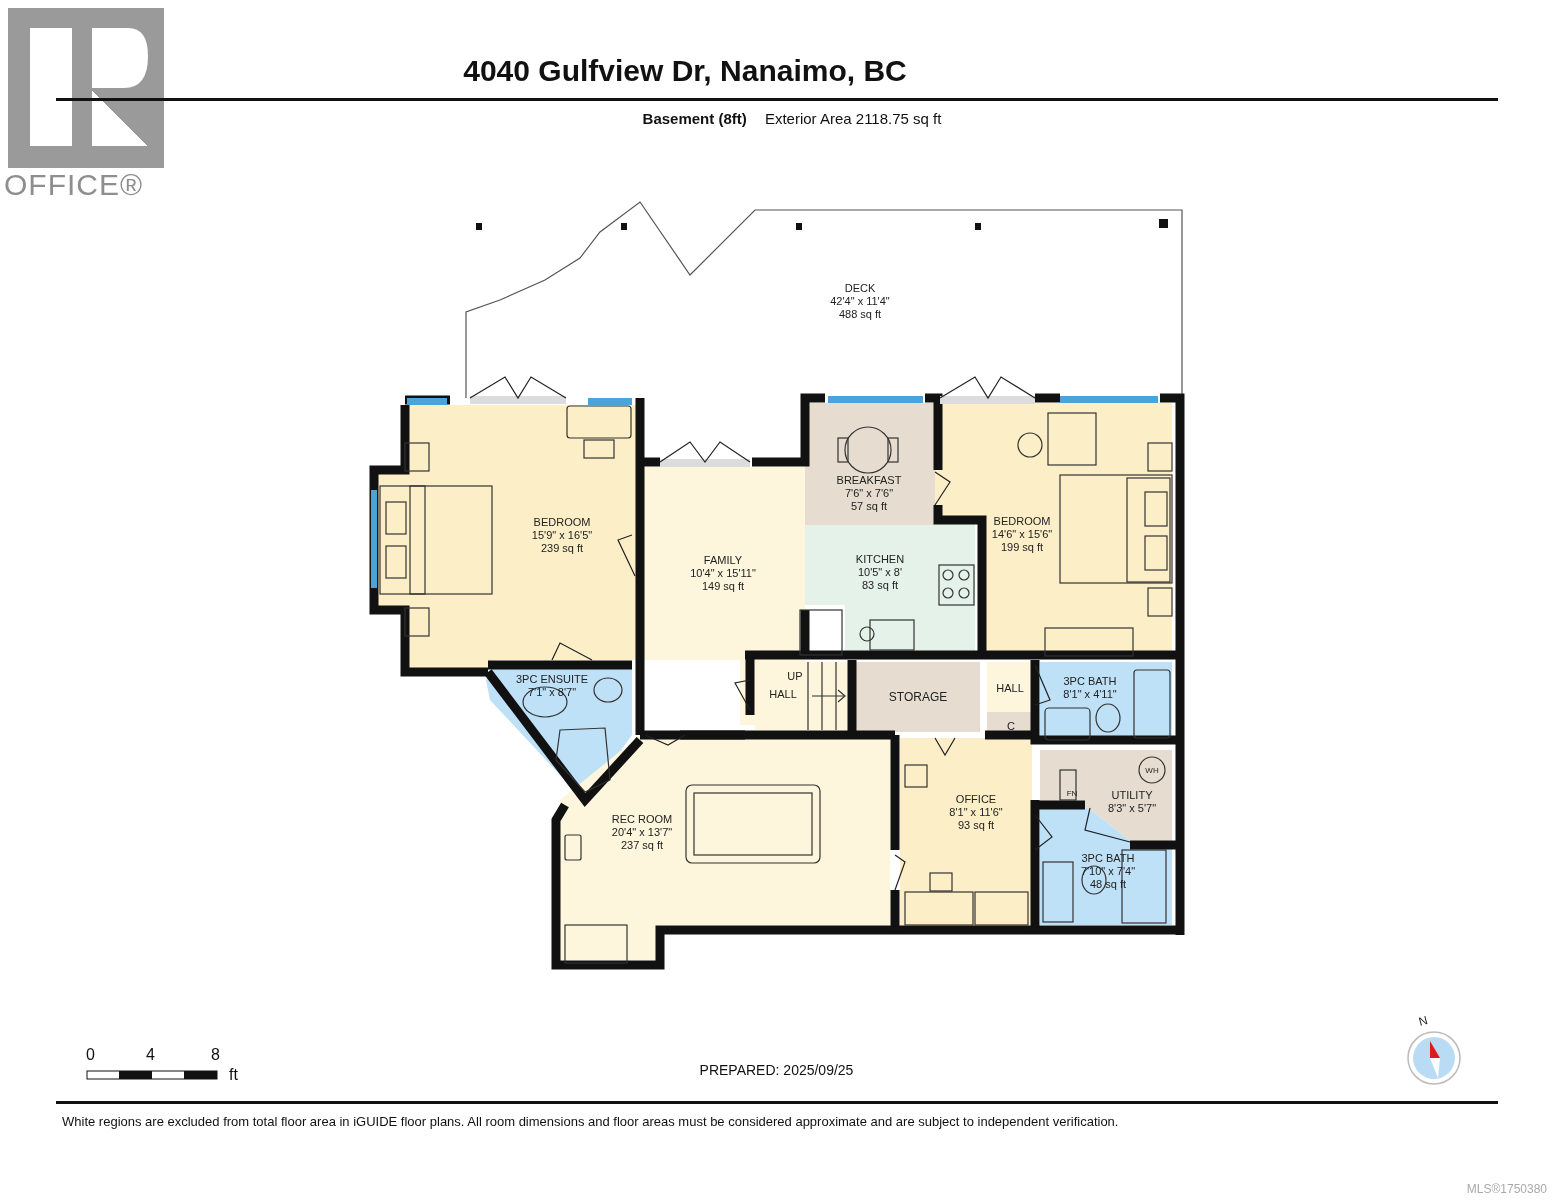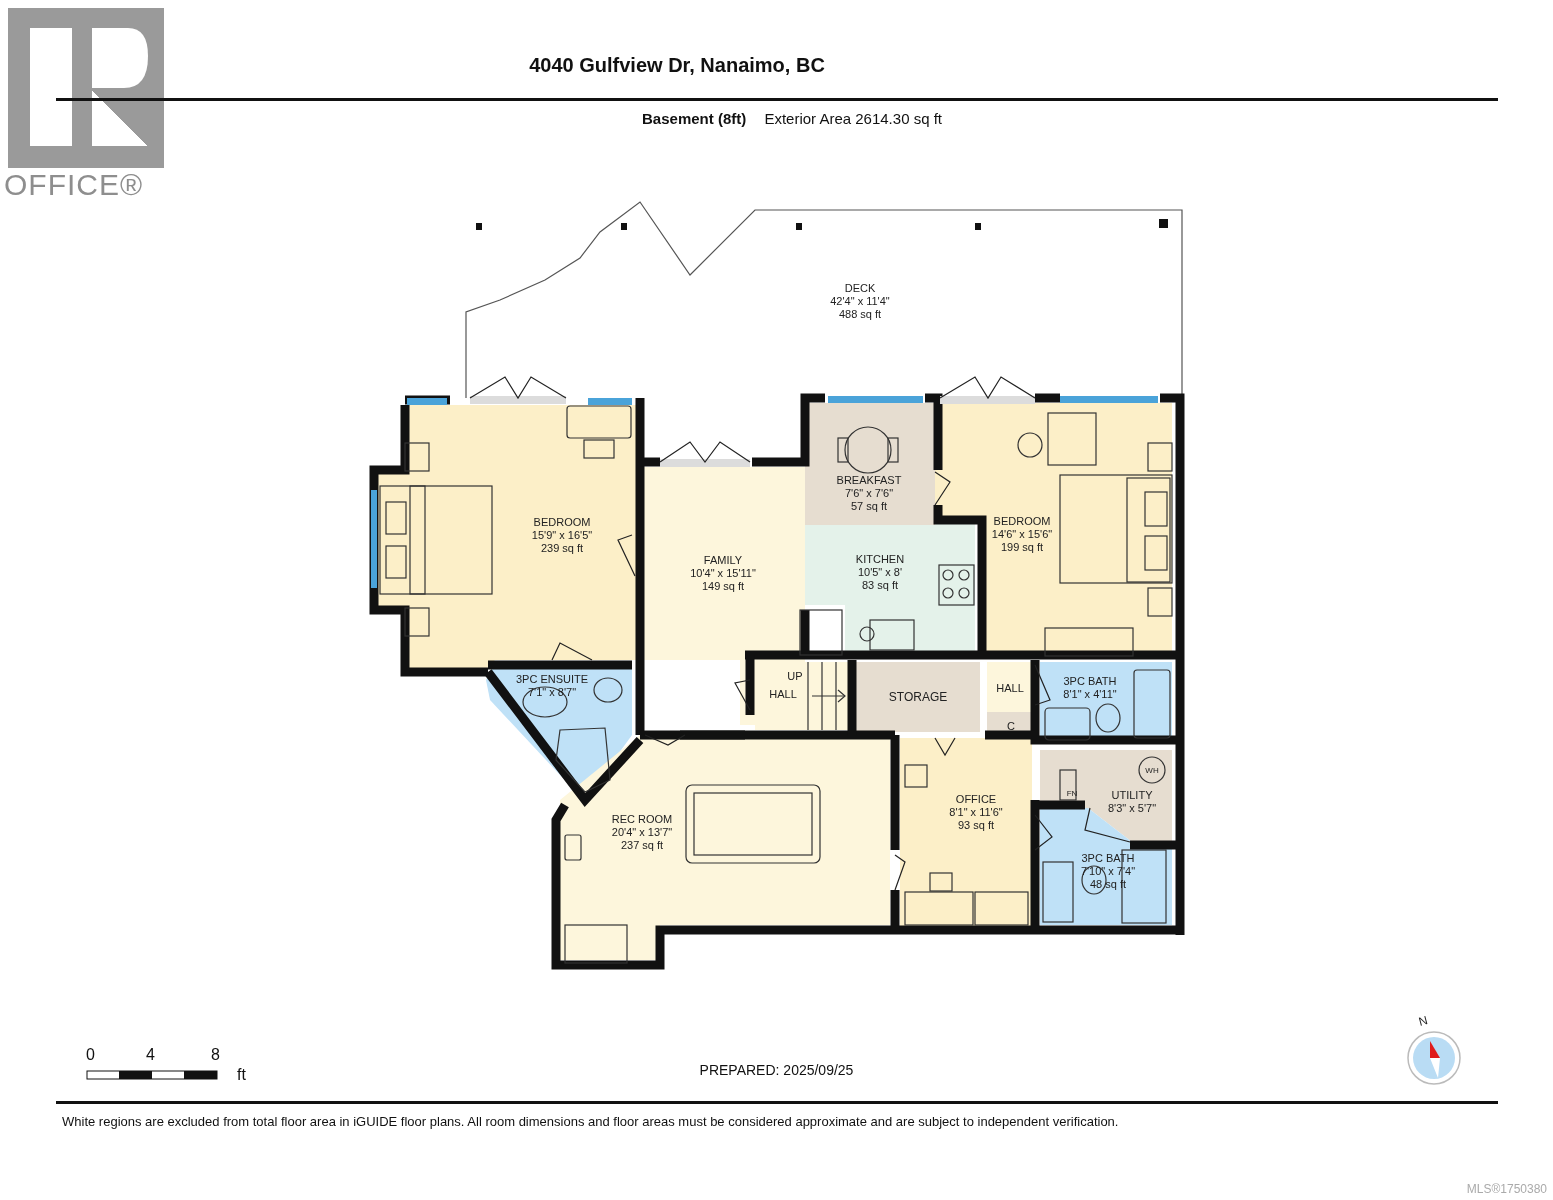--- a/index.html
+++ b/index.html
@@ -1,20 +1,20 @@
 <!DOCTYPE html>
 <html><head>
 <meta charset="utf-8">
 <style>
   html, body { margin:0; padding:0; background:#ffffff; }
   body { width:1553px; height:1200px; position:relative; overflow:hidden; font-family:"Liberation Sans", sans-serif; color:#111; }
   .logo { position:absolute; left:8px; top:8px; width:156px; height:160px; }
   .logo-box { position:absolute; left:0; top:0; width:156px; height:160px; background:#9a9a9a; }
   .logo-text { position:absolute; left:4px; top:168px; font-size:30px; color:#8e8e8e; letter-spacing:1px; font-family:"Liberation Sans", sans-serif; }
-  .title { position:absolute; left:0; width:1354px; top:54px; text-align:center; font-size:20px; font-weight:bold; color:#111; }
+  .title { position:absolute; left:0; width:1354px; top:54px; text-align:center; font-size:30px; font-weight:bold; color:#111;padding-left:8px; }
   .rule-top { position:absolute; left:56px; top:98px; width:1442px; height:3px; background:#111; }
   .subtitle { position:absolute; left:0; width:1553px; top:110px; text-align:center; font-size:15px; color:#111; }
   .subtitle b { margin-right:14px;margin-left:31px; }
   .plan { position:absolute; left:0; top:0; }
   .scale { position:absolute; left:86px; top:1046px; }
   .scale-labels { position:absolute; left:0; top:0; width:160px; font-size:16px; }
   .scale-labels span { position:absolute; top:0; }
   .prepared { position:absolute; left:0; width:1553px; top:1062px; text-align:center; font-size:14px; }
   .compass { position:absolute; left:1400px; top:1012px; }
   .rule-bottom { position:absolute; left:56px; top:1101px; width:1442px; height:3px; background:#111; }
@@ -34,21 +34,21 @@
       <path d="M84 82 L140 138" stroke="#9a9a9a" stroke-width="1"></path>
     </svg>
   </div>
 </div>
 <div class="logo-text">OFFICE®</div>
 
 <div class="title">4040 Gulfview Dr, Nanaimo, BC</div>
 <div class="rule-top"></div>
 <div class="subtitle">
   <b>Basement (8ft)</b>
-  <span>Exterior Area 2614.30 sq ft</span>
+  <span>Exterior Area 2118.75 sq ft</span>
 </div>
 
 <svg class="plan" width="1553" height="1200" viewBox="0 0 1553 1200">
 
   <g>
     <polyline points="466,398 466,312 500,300 545,280 580,258 600,232 640,202 690,275 755,210 1182,210 1182,398" fill="none" stroke="#555" stroke-width="1.2"></polyline>
     <rect x="476" y="223" width="6" height="7" fill="#111"></rect>
     <rect x="621" y="223" width="6" height="7" fill="#111"></rect>
     <rect x="796" y="223" width="6" height="7" fill="#111"></rect>
     <rect x="975" y="223" width="6" height="7" fill="#111"></rect>
@@ -246,21 +246,21 @@
   <div class="scale-labels">
     <span style="left:0">0</span>
     <span style="left:60px">4</span>
     <span style="left:125px">8</span>
   </div>
   <svg style="position:absolute;left:0;top:24px" width="160" height="12">
     <rect x="1" y="1" width="130" height="8" fill="#fff" stroke="#111"></rect>
     <rect x="33" y="1" width="33" height="8" fill="#111"></rect>
     <rect x="98" y="1" width="33" height="8" fill="#111"></rect>
   </svg>
-  <span style="position:absolute;left:151px;top:20px;font-size:16px">ft</span>
+  <span style="position:absolute;left:143px;top:20px;font-size:16px">ft</span>
 </div>
 
 <div class="prepared">PREPARED: 2025/09/25</div>
 
 <div class="compass">
   <svg width="70" height="75" viewBox="0 0 70 75">
     <text x="20" y="14" font-size="12" font-family="Liberation Sans, sans-serif" fill="#222" transform="rotate(-15 20 14)">N</text>
     <circle cx="34" cy="46" r="26" fill="#fff" stroke="#bbb" stroke-width="1.5"></circle>
     <circle cx="34" cy="46" r="21" fill="#b9dcf4"></circle>
     <polygon points="30,29 40,46 30,46" fill="#e01b1b"></polygon>

